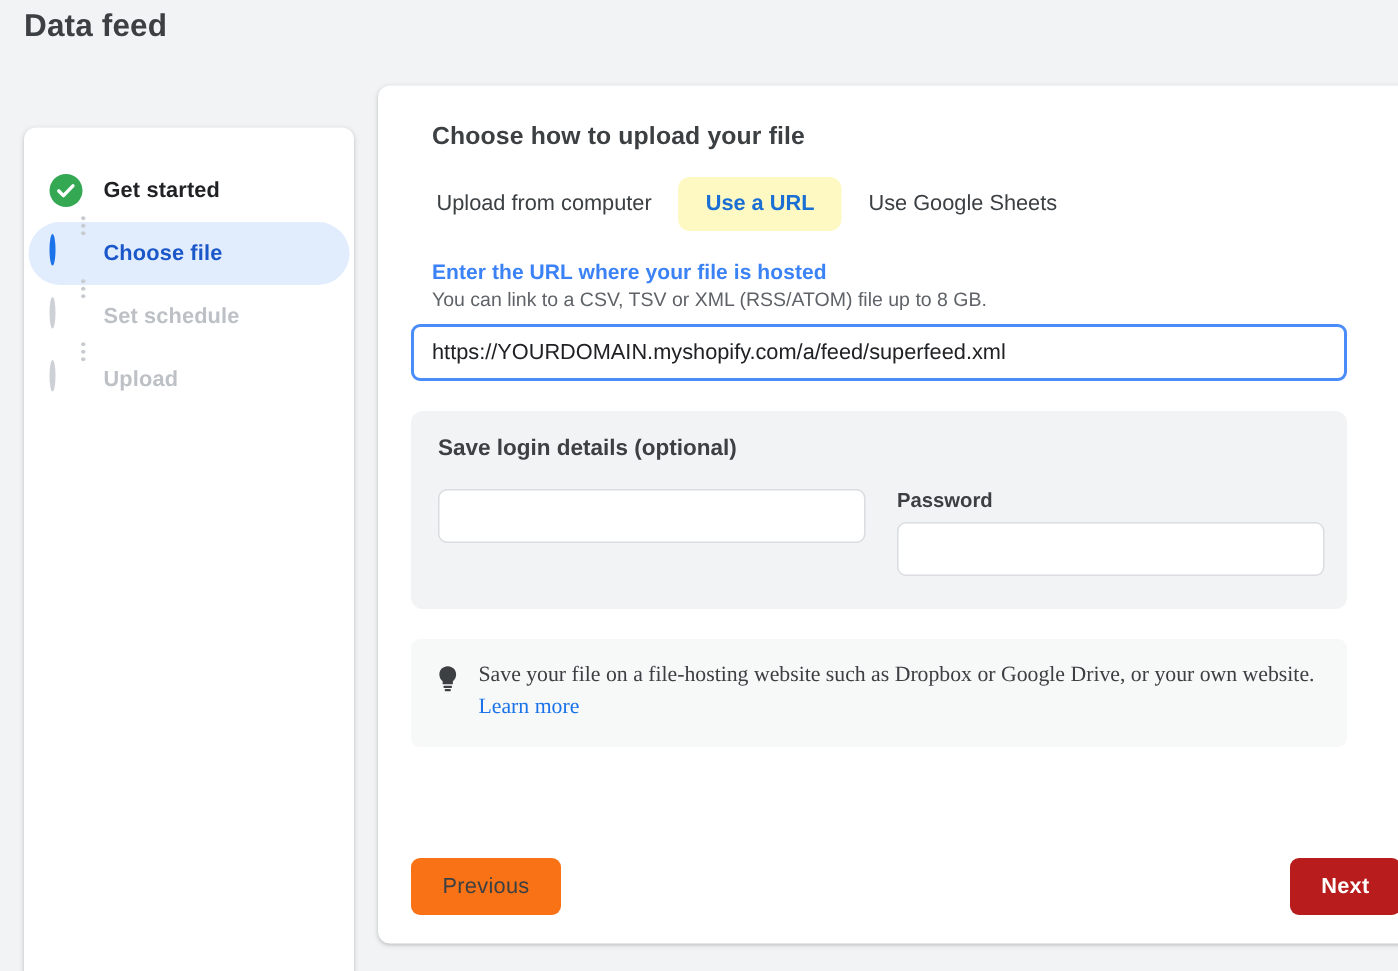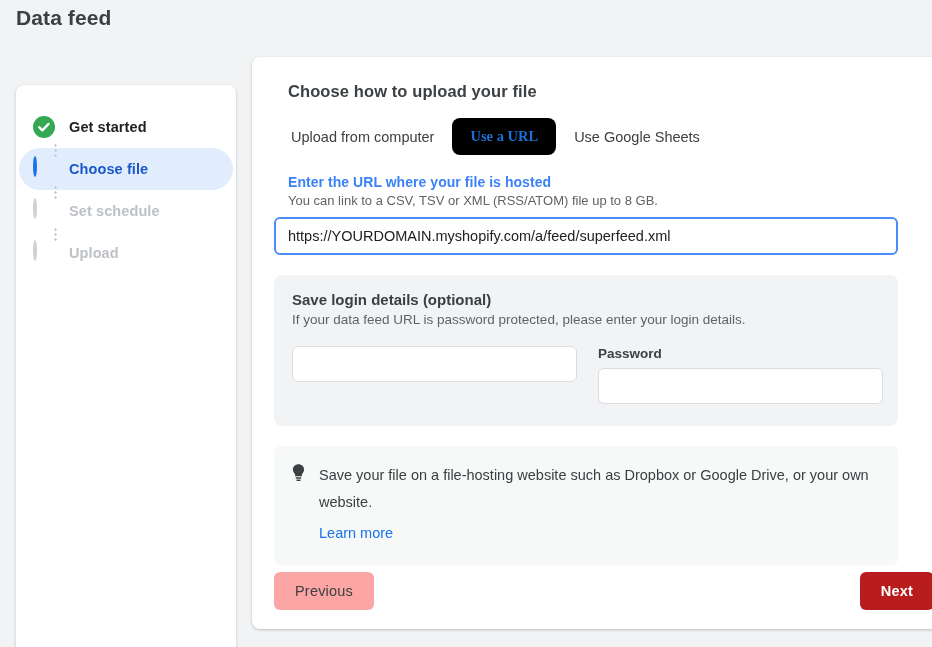--- a/index.html
+++ b/index.html
@@ -144,24 +144,23 @@
   }
   .tab {
     font-size: 14.5px;
     color: #3c4043;
     padding: 10px 18px;
     border-radius: 8px;
     cursor: pointer;
     white-space: nowrap;
   }
   .tab.active {
-    background: #000000;
+    background: #fef9c3;
     color: #1a6fd4;
     font-weight: bold;
-    font-family: Liberation Serif, serif;
   }
 
   
   .field-label {
     font-size: 14px;
     font-weight: bold;
     color: #3b82f6;
     margin: 19px 0 0 15px;
     letter-spacing: 0.05px;
   }
@@ -240,22 +239,23 @@
     padding: 16px 18px 18px 16px;
   }
   .tip-icon {
     flex: 0 0 20px;
     margin-right: 9px;
     margin-top: 1px;
   }
   .tip-body {
     font-size: 14.5px;
     color: #3c4043;
-    line-height: 27px;
+    line-height: 17px;
     max-width: 566px;
+    font-family: Liberation Serif, serif;
   }
   .tip-link {
     display: inline-block;
     margin-top: 4px;
     font-size: 14.5px;
     color: #1a73e8;
     text-decoration: none;
     cursor: pointer;
   }
 
@@ -271,21 +271,21 @@
   }
   .btn {
     font-family: "Liberation Sans", sans-serif;
     font-size: 14.5px;
     border: none;
     border-radius: 6px;
     cursor: pointer;
     letter-spacing: 0.2px;
   }
   .btn-prev {
-    background: #fca5a5;
+    background: #f97316;
     color: #3c4043;
     padding: 11px 21px;
   }
   .btn-next {
     background: #b91c1c;
     color: #ffffff;
     font-weight: bold;
     padding: 11px 21px;
   }
 </style>
@@ -348,21 +348,20 @@
       <div class="tab">Use Google Sheets</div>
     </div>
 
     <div class="field-label">Enter the URL where your file is hosted</div>
     <div class="field-hint">You can link to a CSV, TSV or XML (RSS/ATOM) file up to 8 GB.</div>
 
     <input class="url-input" type="text" autofocus="" value="https://YOURDOMAIN.myshopify.com/a/feed/superfeed.xml" style="">
 
     <div class="login-panel">
       <div class="panel-title">Save login details (optional)</div>
-      <div class="panel-sub">If your data feed URL is password protected, please enter your login details.</div>
 
       <div class="cred-row">
         <div class="cred-col">
           <input class="cred-input" type="text" value="" style="">
         </div>
         <div class="cred-col">
           <div class="cred-label">Password</div>
           <input class="cred-input" type="password" value="" style="">
         </div>
       </div>

